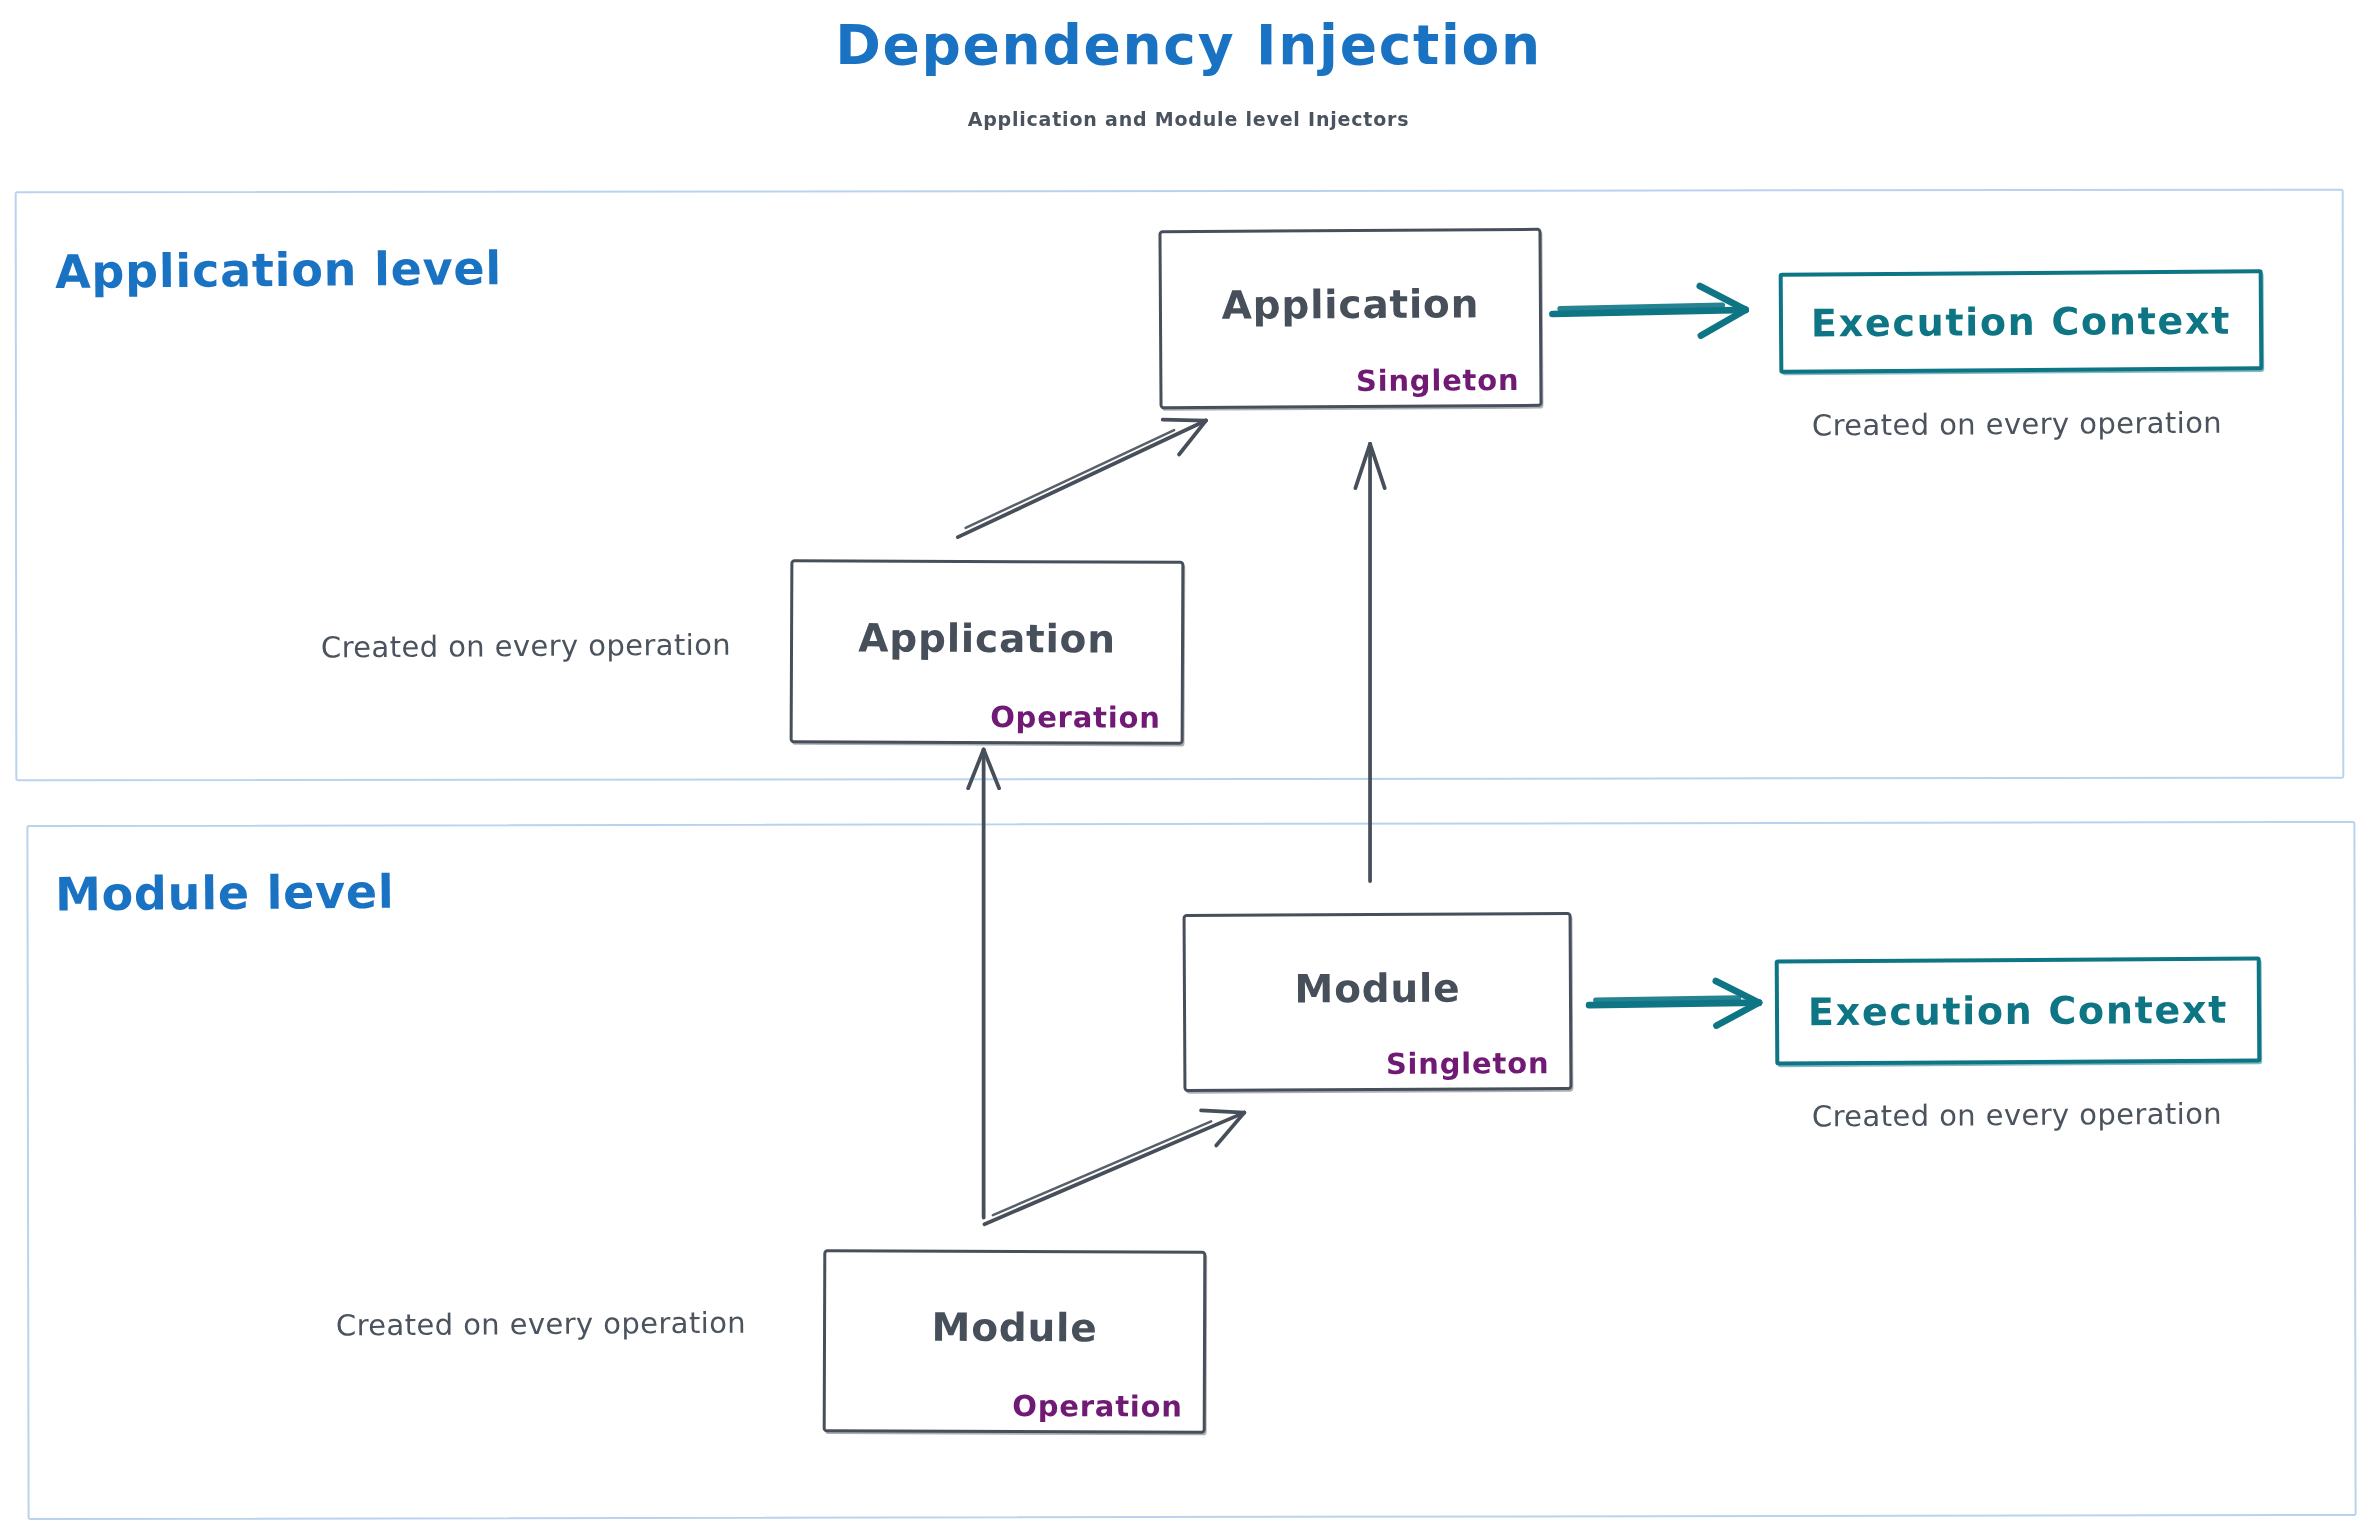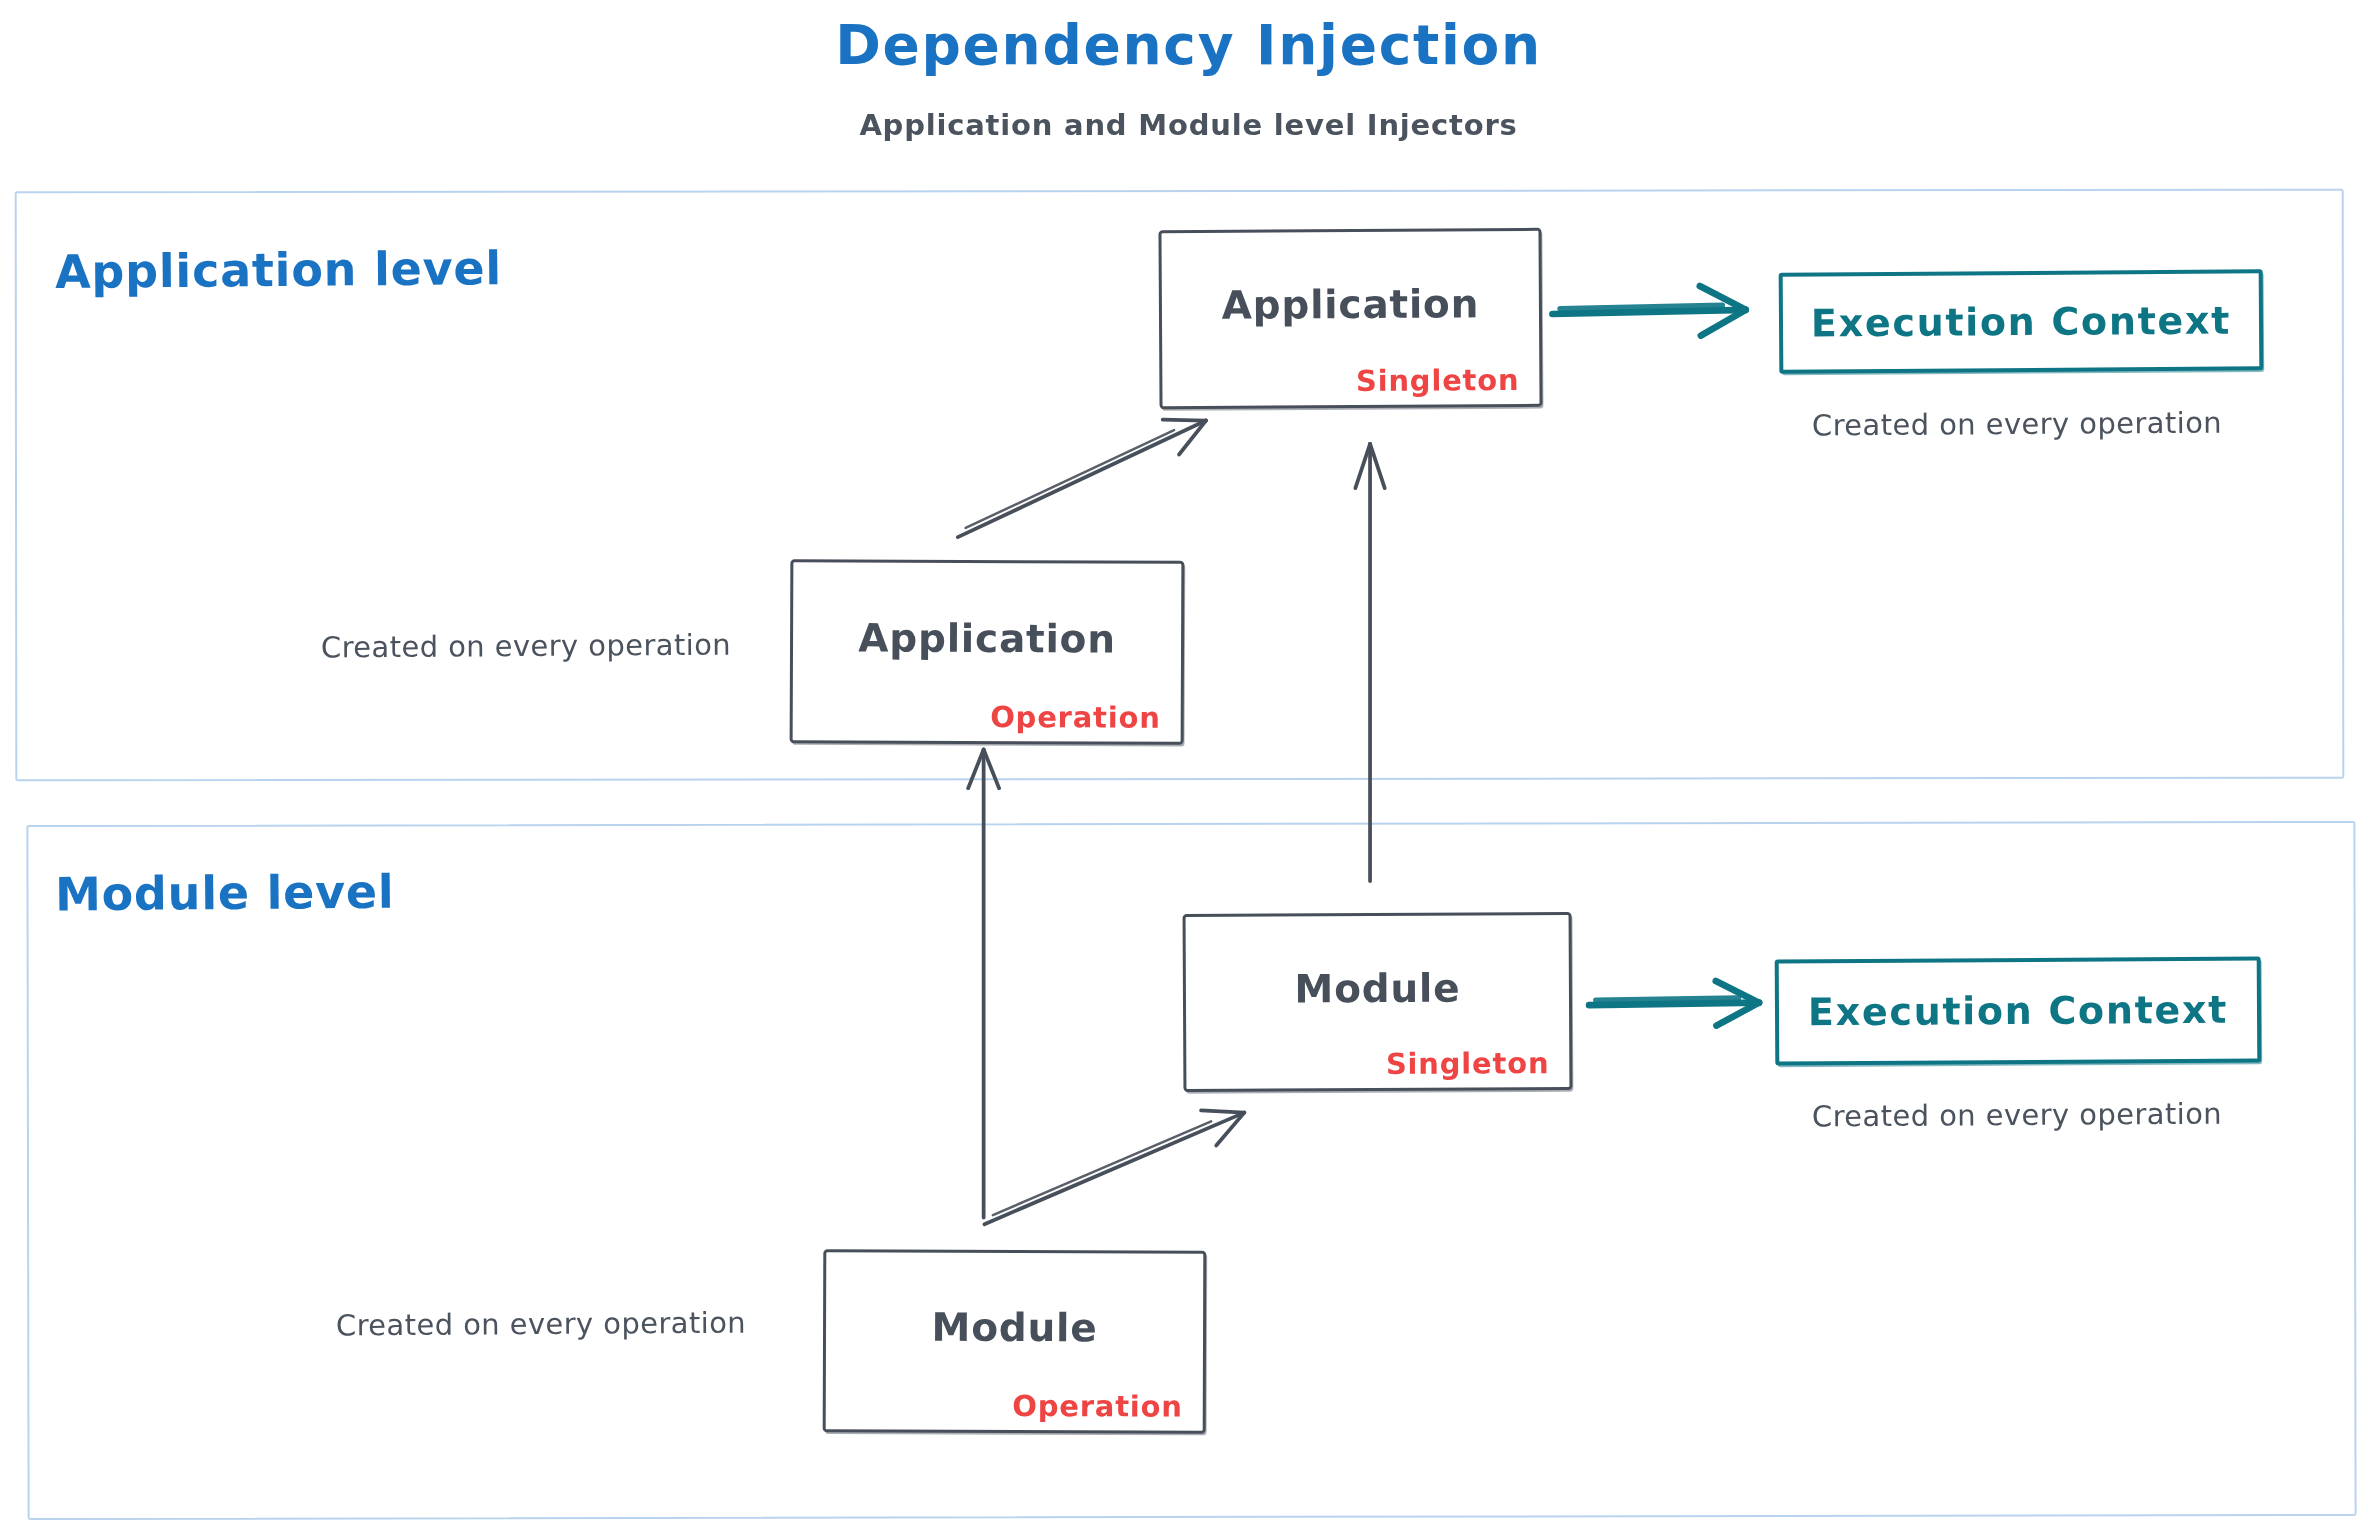--- a/index.html
+++ b/index.html
@@ -6,21 +6,21 @@
   .canvas{
     position:relative;width:2377px;height:1534px;background:#ffffff;overflow:hidden;
     font-family:"DejaVu Sans","Liberation Sans",sans-serif;color:#474f5a;border-radius:10px;
   }
   .title{
     position:absolute;left:0;top:13.3px;width:100%;text-align:center;
     font-size:55px;font-weight:bold;color:#1a72c2;letter-spacing:1.7px;
   }
   .subtitle{
     position:absolute;left:0;top:108px;width:100%;text-align:center;
-    font-size:29px;font-weight:600;color:#4b545e;letter-spacing:0.8px;
+    font-size:19px;font-weight:600;color:#4b545e;letter-spacing:0.8px;
   }
   .section{
     position:absolute;border:2.5px solid #b9d3ee;border-radius:2.5px;background:transparent;
   }
   #section-app{left:15px;top:190px;width:2325px;height:586px;transform:rotate(-0.06deg);}
   #section-module{left:27px;top:823px;width:2325px;height:691px;transform:rotate(-0.1deg);}
   .section-label{
     position:absolute;font-size:46px;font-weight:600;color:#1a72c2;letter-spacing:0.8px;
   }
   #label-app{left:55px;top:243px;transform:rotate(-0.5deg);}
@@ -28,21 +28,21 @@
   #arrows{position:absolute;left:0;top:0;pointer-events:none;}
   .node{
     position:absolute;border:3.3px solid #474f5a;border-radius:4.2px;background:#ffffff;
     display:flex;align-items:center;justify-content:center;
     box-shadow:1.7px 2.5px 0 -0.8px rgba(71,79,90,.45);
   }
   .node-title{
     font-size:39px;font-weight:600;color:#474f5a;letter-spacing:0.8px;padding-bottom:28px;
   }
   .node-scope{
-    position:absolute;right:20px;bottom:6.7px;font-size:29px;font-weight:600;color:#ef4444;letter-spacing:0.8px;
+    position:absolute;right:20px;bottom:6.7px;font-size:29px;font-weight:600;color:#701a75;letter-spacing:0.8px;
   }
   #box-app-singleton{left:1159px;top:229px;width:377px;height:173px;transform:rotate(-0.35deg);}
   #box-app-operation{left:790px;top:560px;width:388px;height:178px;transform:rotate(0.25deg);}
   #box-module-singleton{left:1183px;top:913px;width:383px;height:172px;transform:rotate(-0.3deg);}
   #box-module-operation{left:823px;top:1250px;width:377px;height:177px;transform:rotate(0.2deg);}
   .exec{
     position:absolute;border:4.2px solid #0e7585;border-radius:3.3px;background:#ffffff;
     display:flex;align-items:center;justify-content:center;
     box-shadow:1.7px 2.5px 0 -0.8px rgba(14,117,133,.5);
   }

